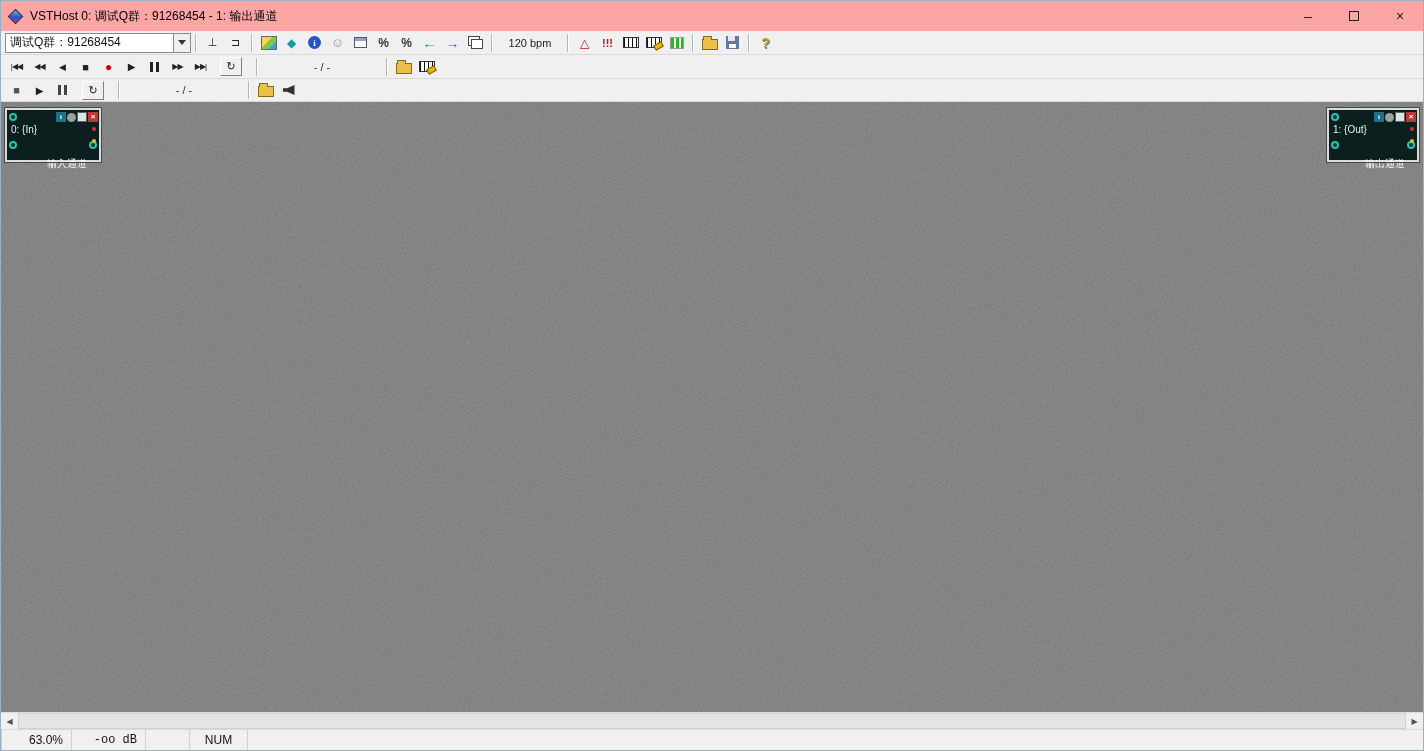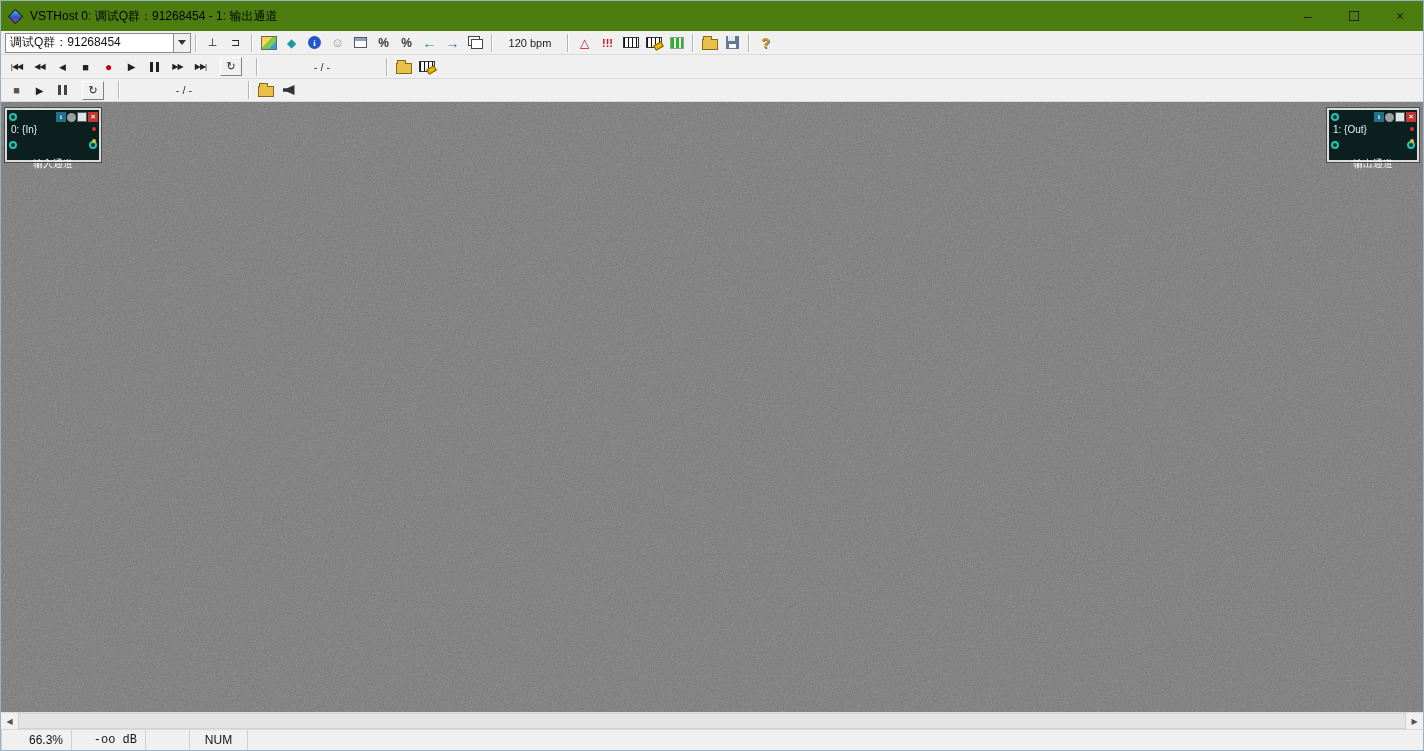--- a/index.html
+++ b/index.html
@@ -1,21 +1,21 @@
 <!DOCTYPE html>
 <html><head>
 <meta charset="utf-8">
 <style>
   * { box-sizing: border-box; margin: 0; padding: 0; }
   html, body { width: 1424px; height: 751px; overflow: hidden; }
   body { font-family: "Liberation Sans", "DejaVu Sans", sans-serif; font-size: 12px; color: #111; background: #fff; }
   .app { width: 1424px; height: 751px; display: flex; flex-direction: column; border: 1px solid #9ab0c4; }
 
   
-  .titlebar { height: 30px; background: #4d7c0f; display: flex; align-items: center; flex: 0 0 30px; }
+  .titlebar { height: 30px; background: #fca5a5; display: flex; align-items: center; flex: 0 0 30px; }
   .app-icon { width: 11px; height: 11px; margin: 0 9px 0 9px; transform: rotate(45deg);
               background: linear-gradient(135deg, #55c8e8 0%, #2b50d0 55%, #b03ab0 100%);
               border: 1px solid #223; }
   .t-title { font-size: 12px; color: #000; }
   .wbtns { margin-left: auto; display: flex; height: 30px; }
   .wbtn { width: 46px; height: 30px; display: flex; align-items: center; justify-content: center;
           font-size: 14px; color: #222; }
   .wbtn .maxbox { width: 10px; height: 10px; border: 1px solid #222; display: inline-block; }
 
   
@@ -101,21 +101,21 @@
   .mw-head { display: flex; align-items: center; height: 13px; padding: 1px 1px 0 2px; gap: 1px; }
   .mw-head .sp { flex: 1; }
   .mw-knob { width: 8px; height: 8px; border-radius: 50%; background: #0d3434; border: 2px solid #27c2b0; flex: 0 0 auto; }
   .mw-btn { width: 10px; height: 10px; font-size: 7px; line-height: 10px; text-align: center; color: #fff; flex: 0 0 auto; }
   .mw-btn.info { background: #20708a; font-weight: bold; font-family: "Liberation Serif", serif; }
   .mw-btn.ball { background: #9aa0a0; border-radius: 50%; width: 9px; height: 9px; }
   .mw-btn.form { background: #dfe5e5; border: 1px solid #566; }
   .mw-btn.close { background: #c23535; font-weight: bold; font-size: 8px; }
   .mw-title { height: 14px; line-height: 14px; padding-left: 4px; color: #dff3ee; white-space: nowrap; }
   .mw-foot { display: flex; align-items: center; gap: 2px; padding: 0 2px; height: 15px; }
-  .mw-name { flex: 1; text-align: center; color: #ffffff; white-space: nowrap; overflow: hidden; margin-top: 39px; }
+  .mw-name { flex: 1; text-align: right; color: #ffffff; white-space: nowrap; overflow: hidden; margin-top: 39px; }
   .mw-led { position: absolute; width: 4px; height: 4px; border-radius: 50%; }
   .led-red { right: 3px; top: 17px; background: #e03030; }
   .led-yel { right: 3px; bottom: 17px; background: #ddc020; }
 
   
   .hscroll { height: 17px; flex: 0 0 17px; display: flex; background: #f0f0f0; border-top: 1px solid #dcdcdc; }
   .harrow { width: 17px; height: 17px; display: flex; align-items: center; justify-content: center;
             font-size: 8px; color: #505050; background: #f0f0f0; flex: 0 0 17px; }
   .htrack { flex: 1; position: relative; background: #f0f0f0; }
   .hthumb { position: absolute; left: 0; right: 0; top: 0; bottom: 0; background: #e4e4e4; border: 1px solid #d2d2d2; }
@@ -330,20 +330,20 @@
 
   <div class="hscroll">
     <div class="harrow">◀</div>
     <div class="htrack">
       <div class="hthumb"></div>
     </div>
     <div class="harrow">▶</div>
   </div>
 
   <div class="statusbar">
-    <span class="scell c-cpu">66.3%</span>
+    <span class="scell c-cpu">63.0%</span>
     <span class="scell c-db">-oo dB</span>
     <span class="scell c-gap1"></span>
     <span class="scell c-num">NUM</span>
     <span class="scell c-gap2"></span>
   </div>
 
 </div>
 
 </body></html>

